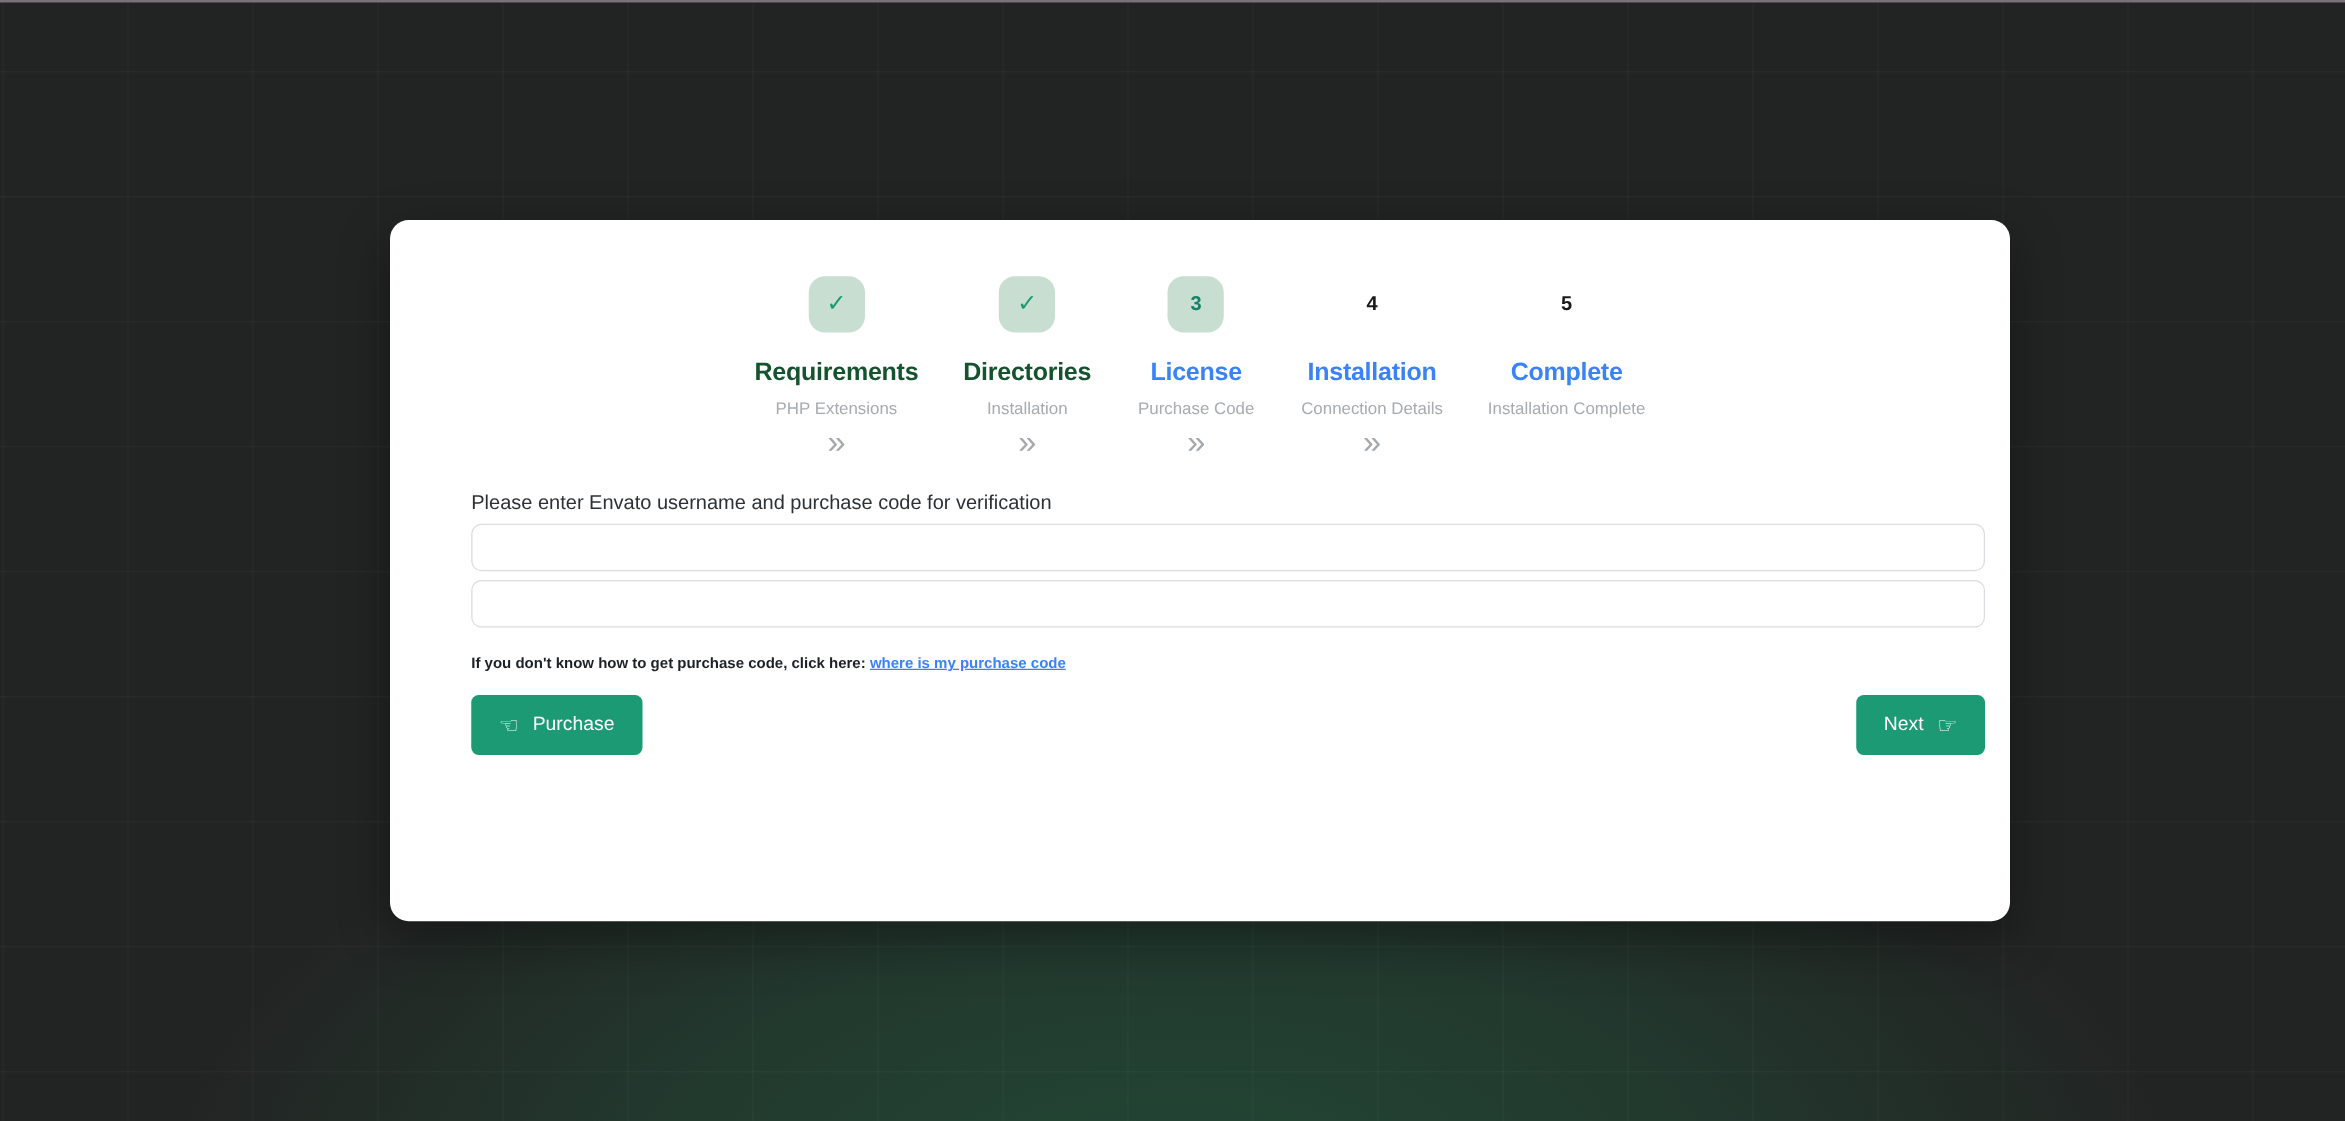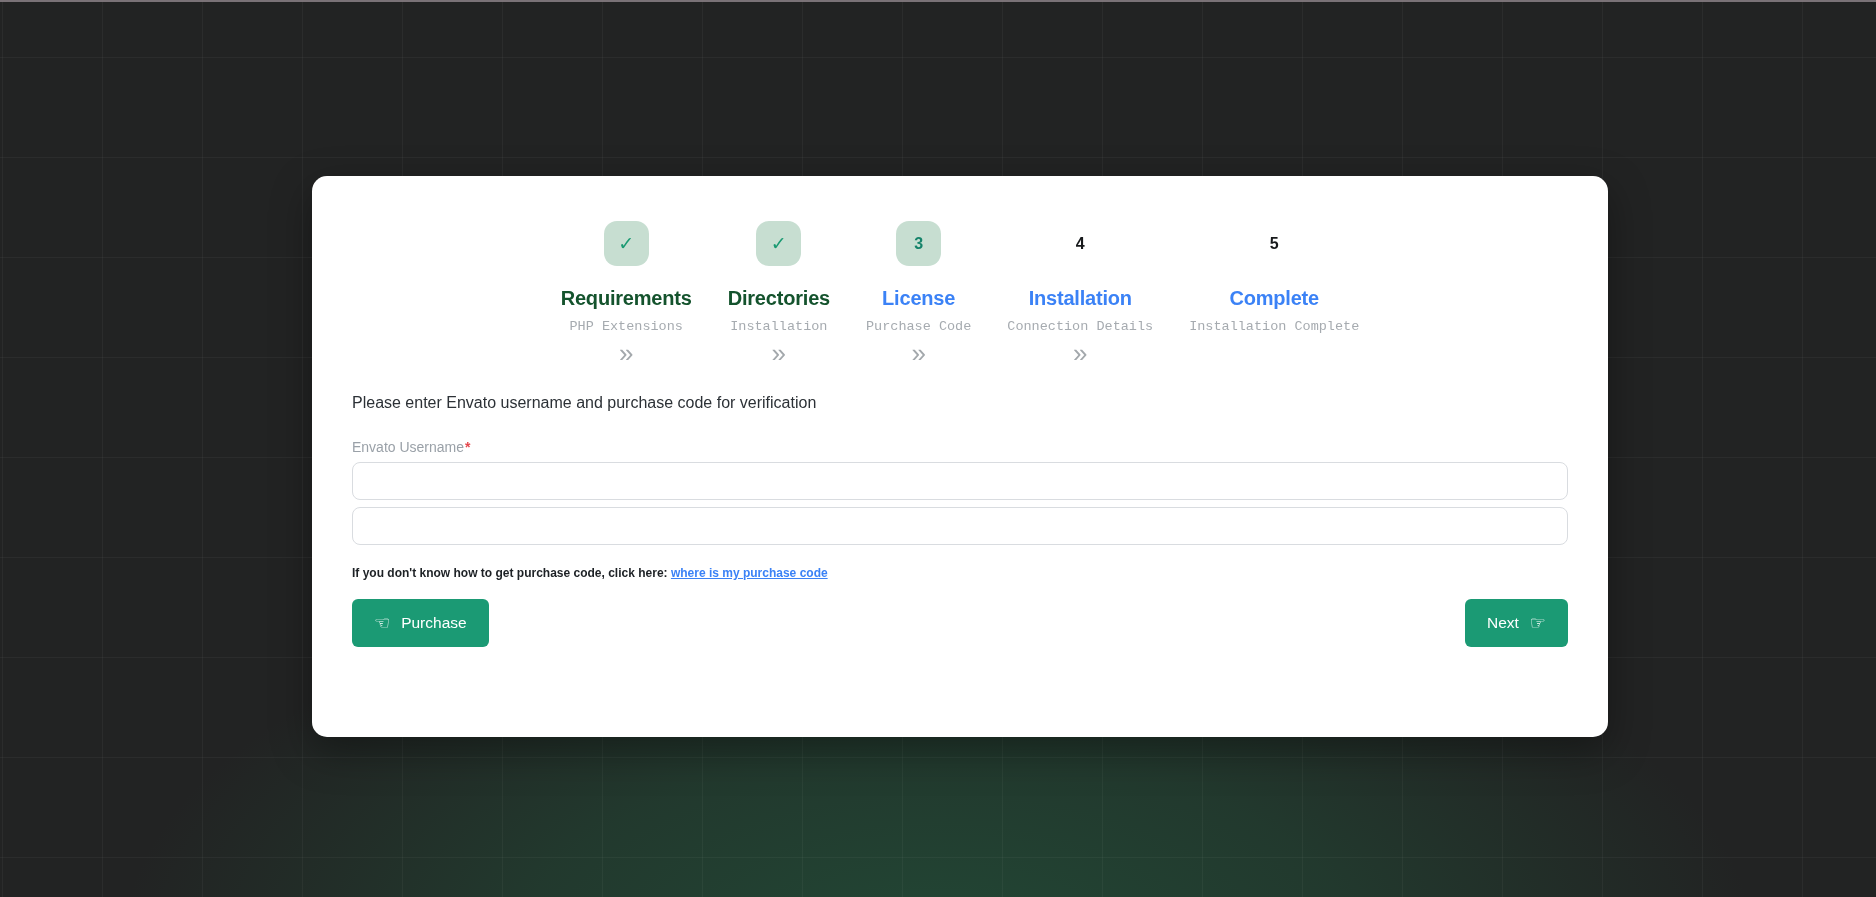--- a/index.html
+++ b/index.html
@@ -49,29 +49,29 @@
   }
   .badge.plain { background: transparent; color: #17191b; }
   .badge .check { font-size: 19px; font-weight: 700; color: #1a9a72; line-height: 1; }
   .step-title {
     margin-top: 21px; font-size: 20px; font-weight: 700;
     letter-spacing: -0.2px; color: #3b82f6; white-space: nowrap;
   }
   .step.completed .step-title { color: #14532d; }
   .step-sub {
     margin-top: 9px; font-size: 13.5px; font-weight: 500;
-    color: #a6abb0; white-space: nowrap; font-family: Liberation Mono, monospace;
+    color: #a6abb0; white-space: nowrap;
   }
   .step-chevron {
     margin-top: 6px; font-size: 26px; line-height: 1;
     color: #a3a8ac; user-select: none;
   }
   .step-chevron.hidden { visibility: hidden; }
   
-  .body { padding: 0 40px; }
+  .body { padding: 0 20px; margin-left: 45px; }
   .intro { margin-top: 28px; font-size: 16px; font-weight: 500; color: #2c3136; }
   .field-label {
     margin-top: 27px; font-size: 14px; font-weight: 500; color: #9aa1a8;
   }
   .req { color: #e5484d; font-weight: 700; margin-left: 1px; }
   .text-input {
     margin-top: 7px; display: block; width: 100%; height: 38px;
     box-sizing: border-box;
     border: 1px solid #d9dce0; border-radius: 8px;
     background: #ffffff; outline: none;
@@ -146,23 +146,20 @@
         <div class="step-title">Complete</div>
         <div class="step-sub">Installation Complete</div>
         <div class="step-chevron hidden"></div>
       </div>
 
     </div>
 
     <div class="body">
       <div class="intro">Please enter Envato username and purchase code for verification</div>
 
-      <div class="field-label">
-        <span>Envato Username</span><span class="req">*</span>
-      </div>
       <input class="text-input" type="text" value="" style="">
 
       <input class="text-input" type="text" value="" style="">
 
       <div class="hint">
         <span>If you don't know how to get purchase code, click here: </span><a href="#">where is my purchase code</a>
       </div>
 
       <div class="actions">
         <button class="btn">

